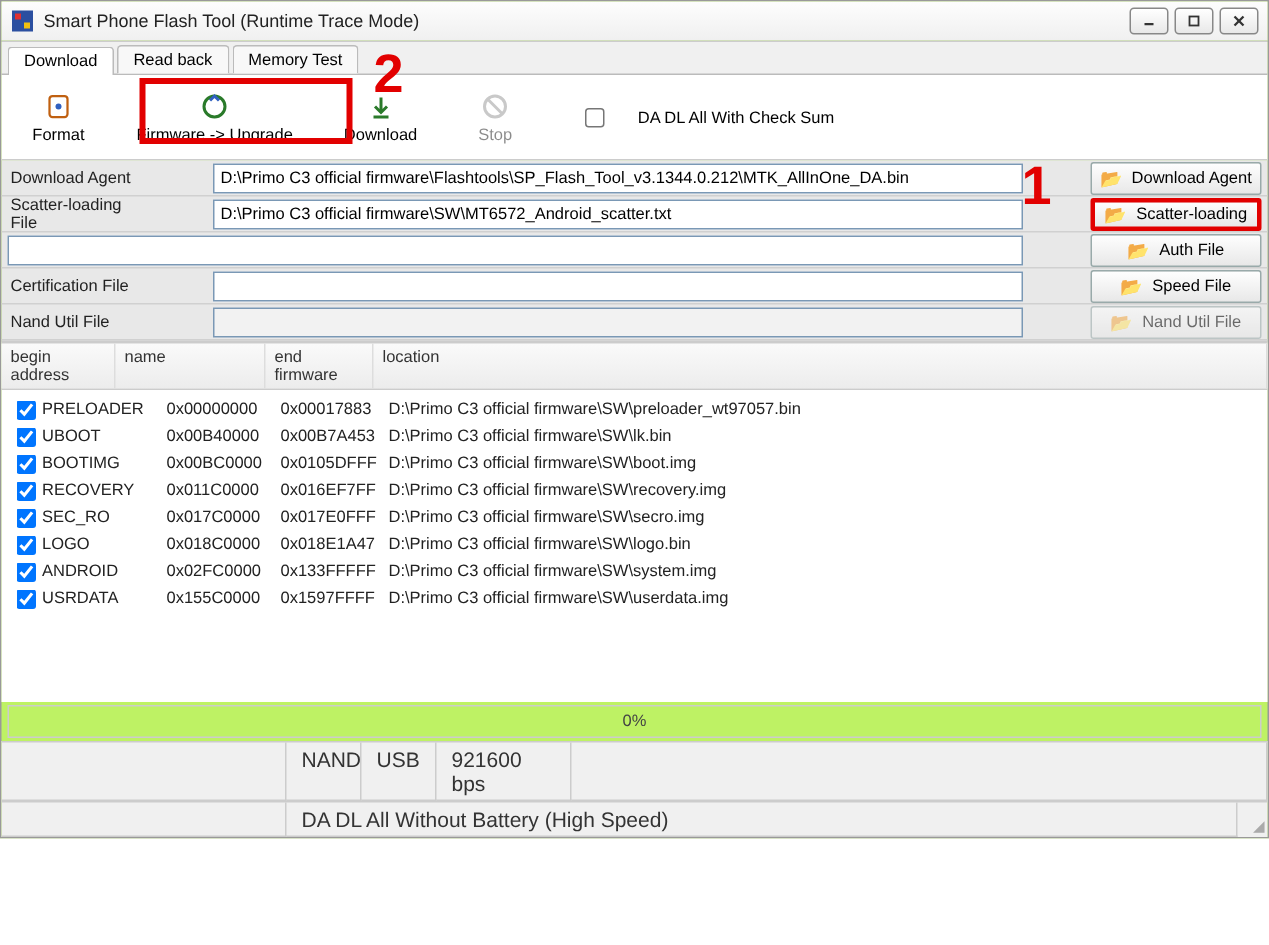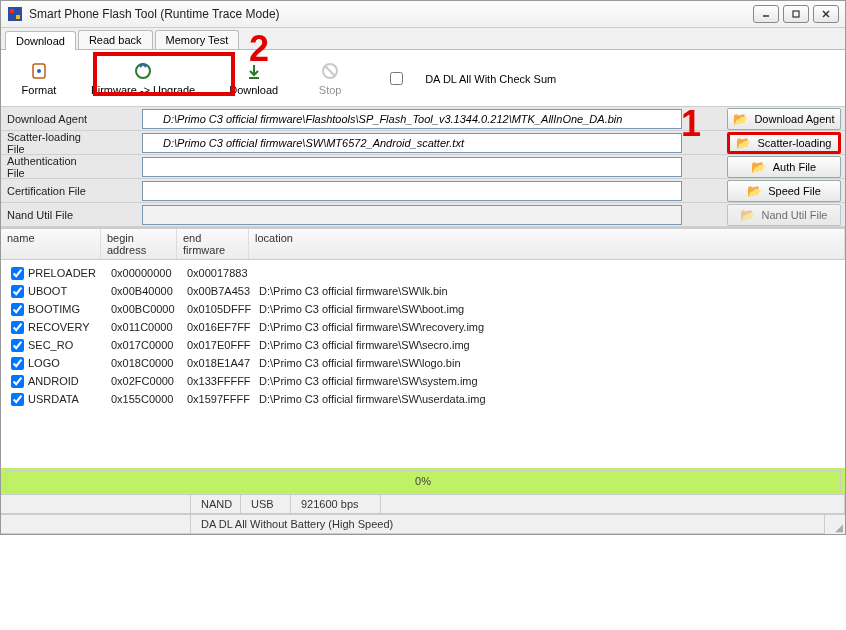--- a/index.html
+++ b/index.html
@@ -18,38 +18,38 @@
 .tab.active { background:#fff; position:relative; top:1px; }
 .toolbar { display:flex; align-items:center; padding:6px 8px; gap:10px; background:#fff; border-bottom:1px solid #ccc; position:relative; }
 .tool-btn { display:flex; flex-direction:column; align-items:center; padding:4px 12px; cursor:pointer; min-width:60px; }
 .tool-btn .ico { width:22px; height:22px; display:flex; align-items:center; justify-content:center; margin-bottom:2px; }
 .tool-btn.disabled { opacity:0.45; cursor:default; }
 .checkbox-inline { display:flex; align-items:flex-end; gap:22px; margin-left:20px; }
 .checkbox-inline input { width:13px; height:13px; }
 .fields { background:#e8e8e8; border-bottom:1px solid #ccc; }
 .field-row { display:flex; align-items:center; height:24px; border-bottom:1px solid #d0d0d0;gap:37px; }
 .field-label { width:100px; padding:0 6px; color:#222; font-size:11px; }
-.field-input { flex:1; height:20px; margin:2px 4px; border:1px solid #7a98b5; background:#fff; padding:0 20px; font-size:11px;font-style:italic; }
+.field-input { flex:1; height:20px; margin:2px 4px; border:1px solid #7a98b5; background:#fff; padding:0 4px; font-size:11px; }
 .field-input.disabled { background:#f2f2f2; color:#888; }
 .field-btn { width:114px; height:22px; margin:1px 4px; border:1px solid #9aa; border-radius:2px; background:linear-gradient(#fefefe,#e8e8e8); display:flex; align-items:center; justify-content:center; gap:6px; cursor:pointer; font-size:11px; }
 .field-btn.highlight { border:3px solid #e20000; }
 .field-btn.disabled { opacity:0.55; cursor:default; }
 .folder-ico { color:#d9a400; font-size:12px; }
 .table-wrap { background:#fff; }
 .table-head { display:flex; background:linear-gradient(#fafafa,#ececec); border:1px solid #ccc; border-left:none; border-right:none; }
 .th { padding:3px 6px; border-right:1px solid #ddd; font-size:11px; color:#333; }
 .th.name{width:100px;} .th.begin{width:76px;} .th.end{width:72px;} .th.loc{flex:1;}
 .table-body { padding:4px 0 60px 0; }
 .tr { display:flex; align-items:center; height:18px; padding:0 4px; }
 .td { padding:0 6px; font-size:11px; color:#222; white-space:nowrap; overflow:hidden; }
 .td.chkname{width:100px; display:flex; align-items:flex-start; gap:4px;}
 .td.begin{width:76px;} .td.end{width:72px;} .td.loc{flex:1;}
 .progress { height:22px; border:1px solid #ccc; margin:2px 4px; display:flex; align-items:center; justify-content:center; font-size:11px; color:#444; }
 .statusbar { display:flex; border-top:1px solid #ccc; background:#f0f0f0; }
-.sb-cell { border:1px solid #ccc; border-top:none; border-left:none; padding:3px 10px; font-size:11px; color:#333; }
+.sb-cell { border:1px solid #ccc; border-top:none; border-left:none; padding:3px 10px; font-size:14px; color:#333; }
 .sb-cell.wide{flex:0 0 190px;}
 .status-row2 { display:flex; border-top:1px solid #ccc; background:#f0f0f0; }
 .status-row2 .sb-cell.main{flex:1; }
 .status-row2 .sb-resize{width:20px; display:flex; align-items:flex-end; justify-content:flex-end; padding:2px;}
 .resize-grip{color:#aaa; font-size:10px; line-height:8px;}
 .red-box { position:absolute; border:4px solid #e20000; pointer-events:none; }
 .red-num { position:absolute; color:#e20000; font-size:36px; font-weight:900; font-family:Arial, sans-serif; pointer-events:none; }
 </style>
 </head>
 <body>
@@ -149,21 +149,20 @@
     </div>
     <div class="field-row">
       <div class="field-label">Scatter-loading File</div>
       <input class="field-input" value="D:\Primo C3 official firmware\SW\MT6572_Android_scatter.txt" style="">
       <div class="field-btn highlight">
           <span class="folder-ico">📂</span>
           <span>Scatter-loading</span>
         </div>
     </div>
     <div class="field-row">
-      <div class="field-label">Authentication File</div>
       <input class="field-input" value="" style="">
       <div class="field-btn">
           <span class="folder-ico">📂</span>
           <span>Auth File</span>
         </div>
     </div>
     <div class="field-row">
       <div class="field-label">Certification File</div>
       <input class="field-input" value="" style="">
       <div class="field-btn">
@@ -178,33 +177,34 @@
           <span class="folder-ico">📂</span>
           <span>Nand Util File</span>
         </div>
     </div>
 
     <span class="red-num" style="right:144px; top:-4px;">1</span>
   </div>
 
   <div class="table-wrap">
     <div class="table-head">
+      <div class="th begin">begin address</div>
       <div class="th name">name</div>
-      <div class="th begin">begin address</div>
       <div class="th end">end firmware</div>
       <div class="th loc">location</div>
     </div>
     <div class="table-body" id="table-body">
         <div class="tr">
           <div class="td chkname">
             <input type="checkbox" checked="" style="">
             <span>PRELOADER</span>
           </div>
           <div class="td begin">0x00000000</div>
           <div class="td end">0x00017883</div>
+          <div class="td loc">D:\Primo C3 official firmware\SW\preloader_wt97057.bin</div>
         </div>
         <div class="tr">
           <div class="td chkname">
             <input type="checkbox" checked="" style="">
             <span>UBOOT</span>
           </div>
           <div class="td begin">0x00B40000</div>
           <div class="td end">0x00B7A453</div>
           <div class="td loc">D:\Primo C3 official firmware\SW\lk.bin</div>
         </div>

